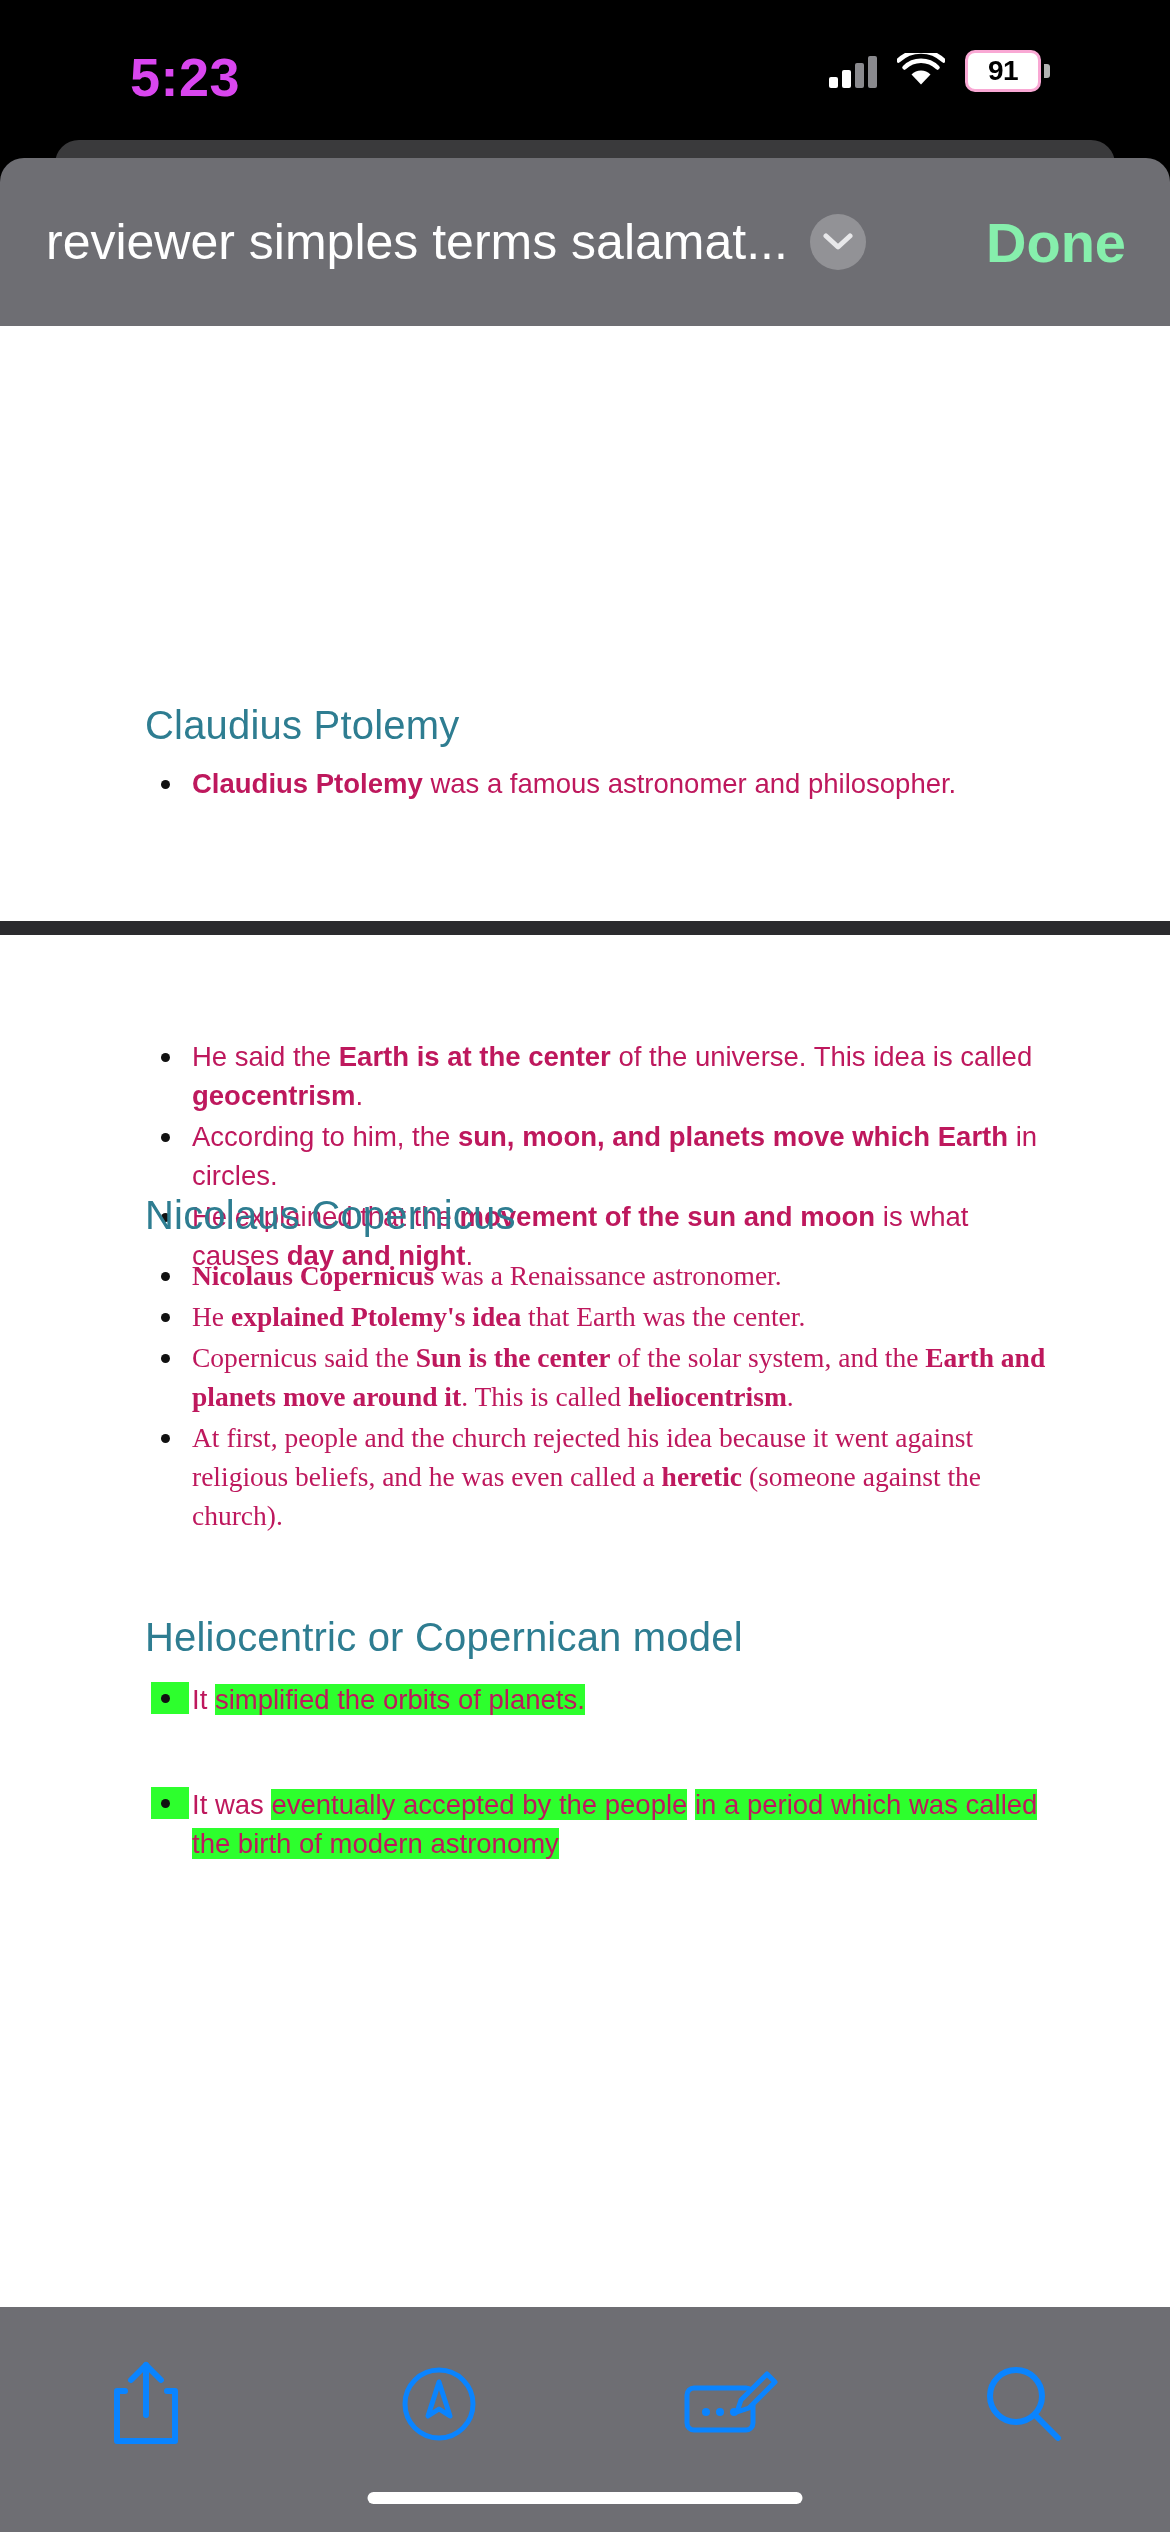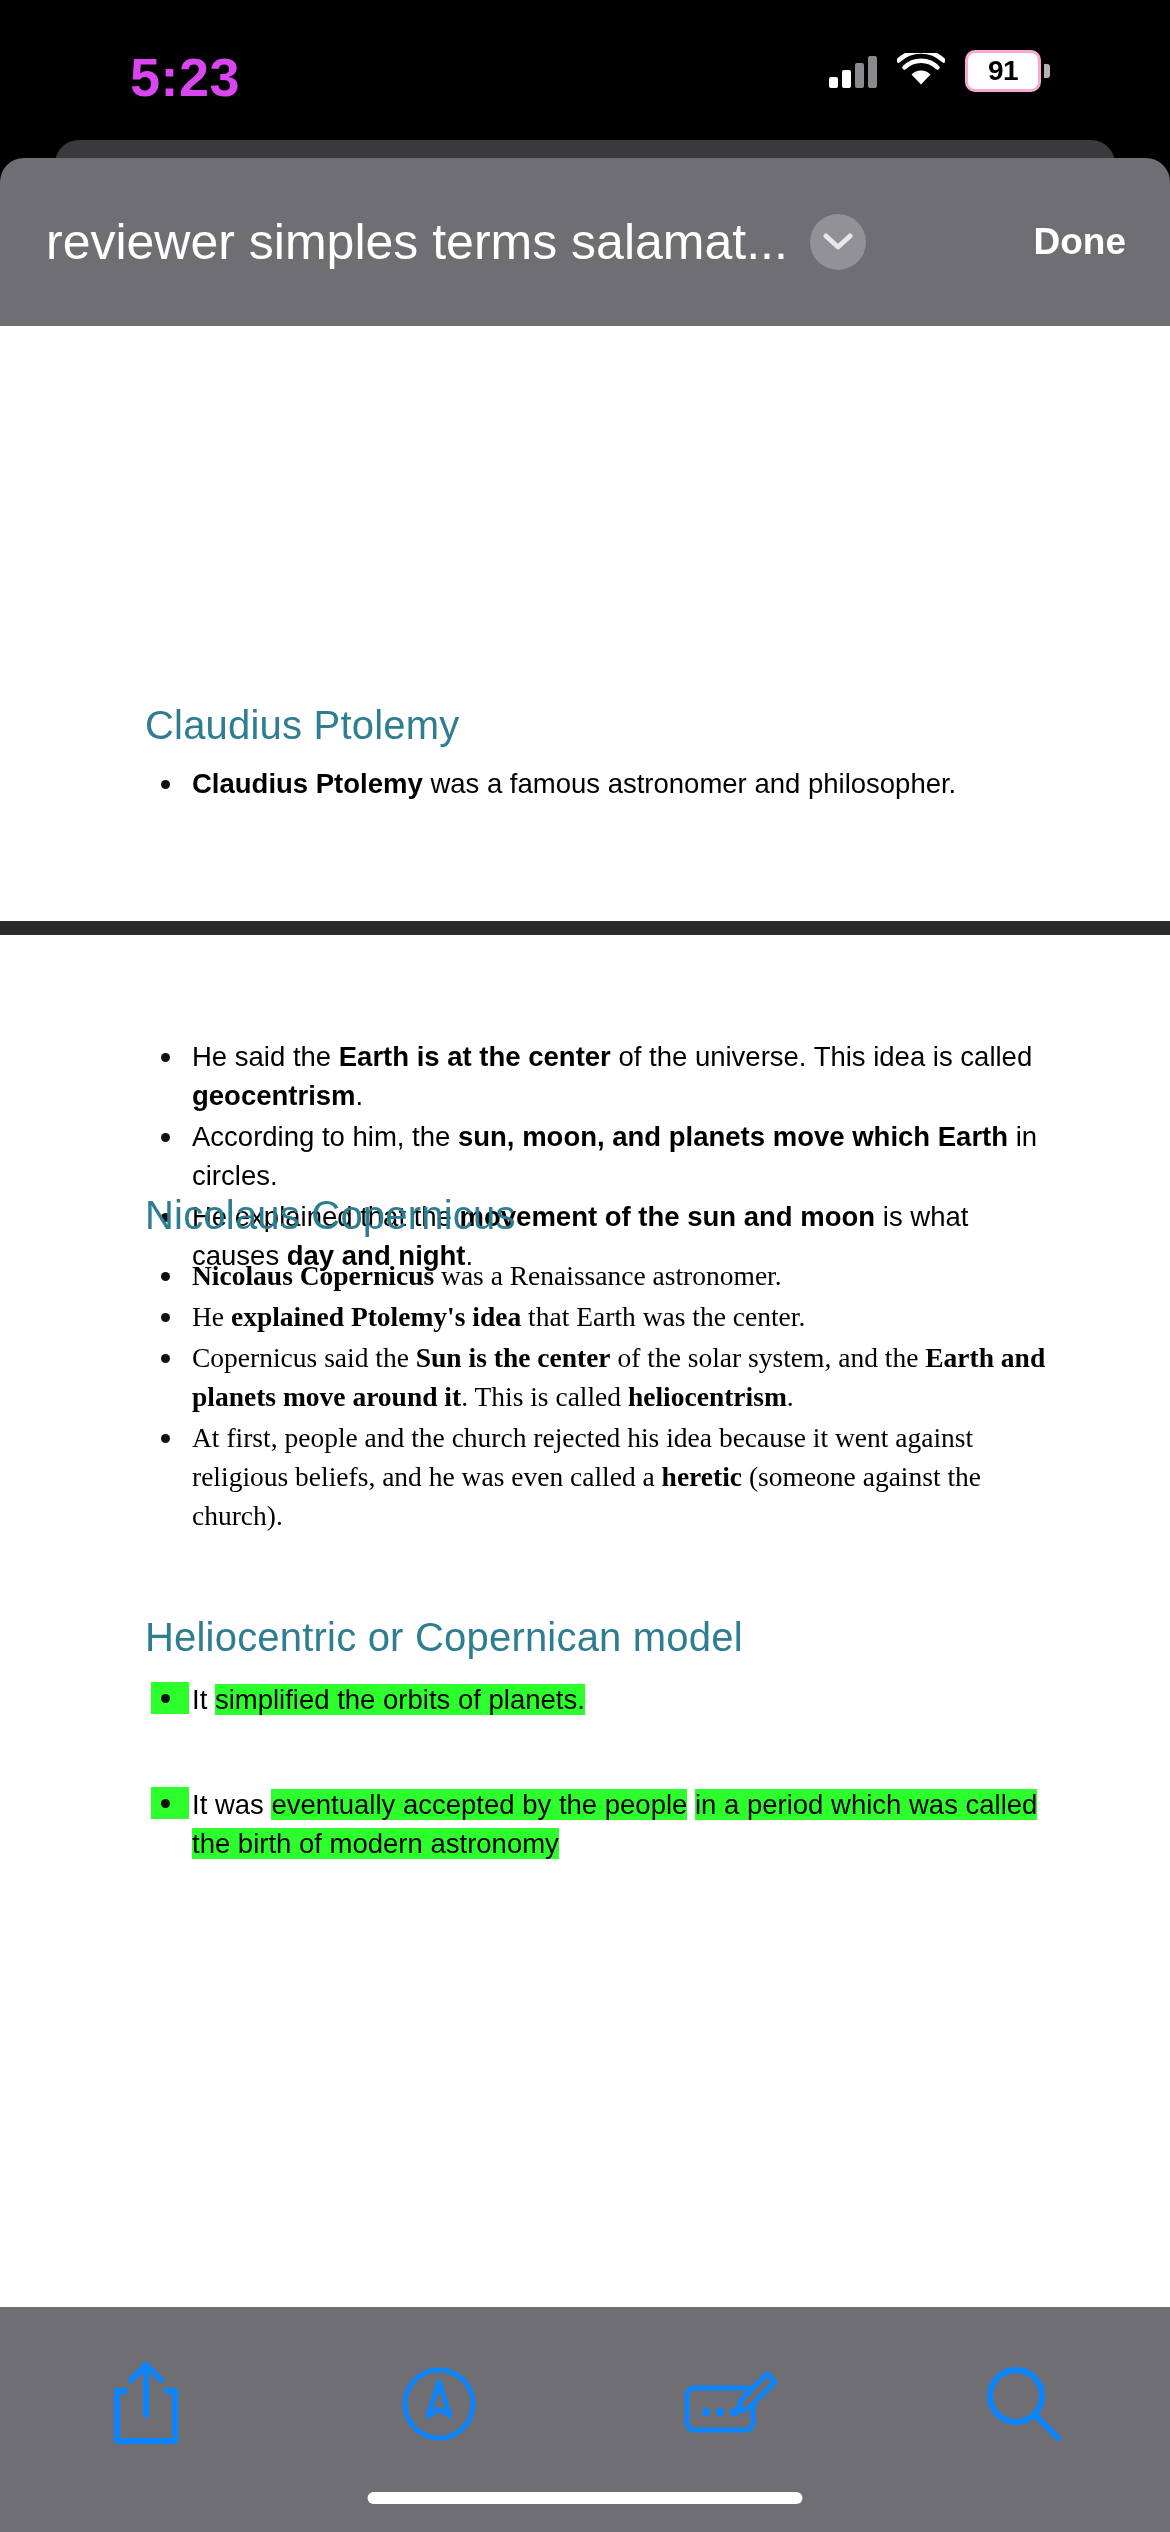--- a/index.html
+++ b/index.html
@@ -130,22 +130,22 @@
     background: rgba(255,255,255,0.25);
     margin-left: 22px;
     display: flex;
     align-items: center;
     justify-content: center;
     flex: none;
   }
   .chevron-btn svg { display: block; }
   .done-btn {
     margin-left: auto;
-    color: #ffffff;
-    font-size: 37px;
+    color: #86efac;
+    font-size: 56px;
     font-weight: 600;
     padding-right: 12px;
   }
 
   
   .pages {
     position: absolute;
     left: 0;
     right: 0;
     top: 168px;
@@ -173,21 +173,21 @@
     font-family: "Liberation Sans", sans-serif;
   }
   ul.bullets {
     list-style: none;
     margin: 0;
     padding: 0;
   }
   ul.bullets li {
     position: relative;
     padding-left: 47px;
-    color: #000000;
+    color: #be185d;
     font-size: 27.5px;
     line-height: 1.42;
     margin-bottom: 2px;
   }
   ul.bullets li::before {
     content: "";
     position: absolute;
     left: 16px;
     top: 16px;
     width: 9px;

